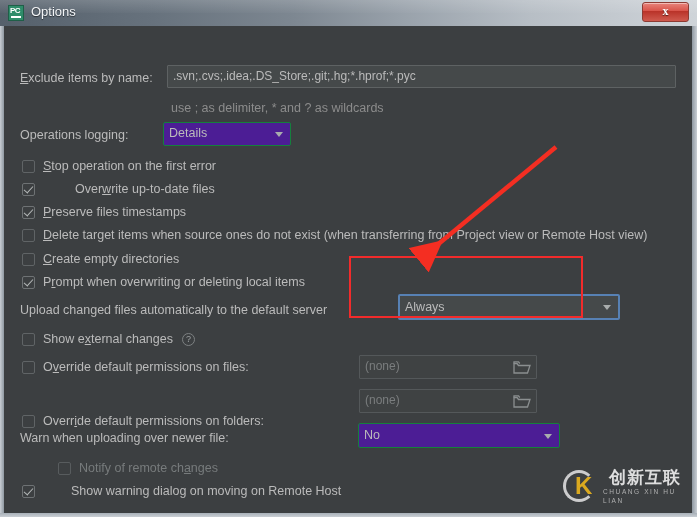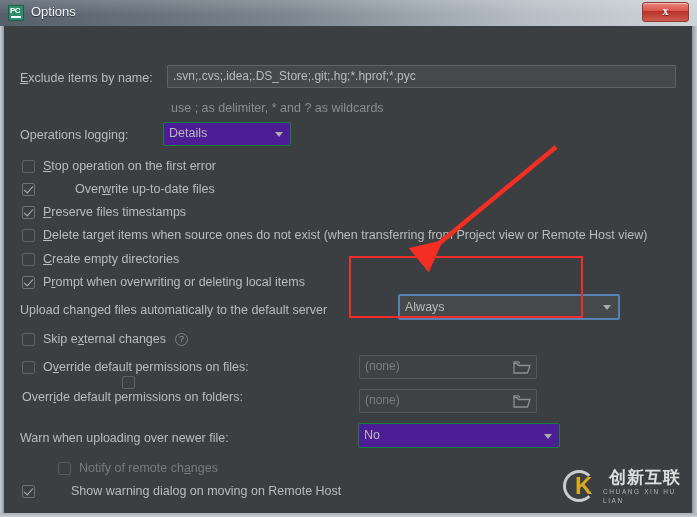--- a/index.html
+++ b/index.html
@@ -377,39 +377,39 @@
     </div>
 
     <div class="label" style="left:16px; top:276px;">Upload changed files automatically to the default server</div>
     <div class="combo focused" style="left:354px; top:268px; width:222px; height:26px; line-height:22px;">
       <span>Always</span>
       <span class="arrow"></span>
     </div>
 
     <div class="checkrow" style="left:18px; top:304px;">
       <span class="cbox off"></span>
-      <span class="txt"><span>Skip e</span><u>x</u><span>ternal changes</span></span>
+      <span class="txt"><span>Show e</span><u>x</u><span>ternal changes</span></span>
       <span class="helpicon">?</span>
     </div>
 
     <div class="checkrow" style="left:18px; top:332px;">
       <span class="cbox off"></span>
       <span class="txt"><span>O</span><u>v</u><span>erride default permissions on files:</span></span>
     </div>
     <div class="textfield disabled" style="left:355px; top:329px; width:178px; height:24px;">
       <span>(none)</span>
       <span class="folderbtn">
         <svg width="18" height="15" viewBox="0 0 18 15">
           <path d="M1 3.5 L1 13 L14.5 13 L17 5.5 L5.5 5.5 L4 3.5 Z" fill="none" stroke="#8b8f90" stroke-width="1.3"></path>
           <path d="M1 3.5 L1 1.8 L5.5 1.8 L6.8 3.5" fill="none" stroke="#8b8f90" stroke-width="1.3"></path>
         </svg>
       </span>
     </div>
 
-    <div class="checkrow" style="left:18px; top:350px;flex-direction:column;">
+    <div class="checkrow" style="left:18px; top:386px;">
       <span class="cbox off"></span>
       <span class="txt"><span>Overr</span><u>i</u><span>de default permissions on folders:</span></span>
     </div>
     <div class="textfield disabled" style="left:355px; top:363px; width:178px; height:24px;">
       <span>(none)</span>
       <span class="folderbtn">
         <svg width="18" height="15" viewBox="0 0 18 15">
           <path d="M1 3.5 L1 13 L14.5 13 L17 5.5 L5.5 5.5 L4 3.5 Z" fill="none" stroke="#8b8f90" stroke-width="1.3"></path>
           <path d="M1 3.5 L1 1.8 L5.5 1.8 L6.8 3.5" fill="none" stroke="#8b8f90" stroke-width="1.3"></path>
         </svg>

